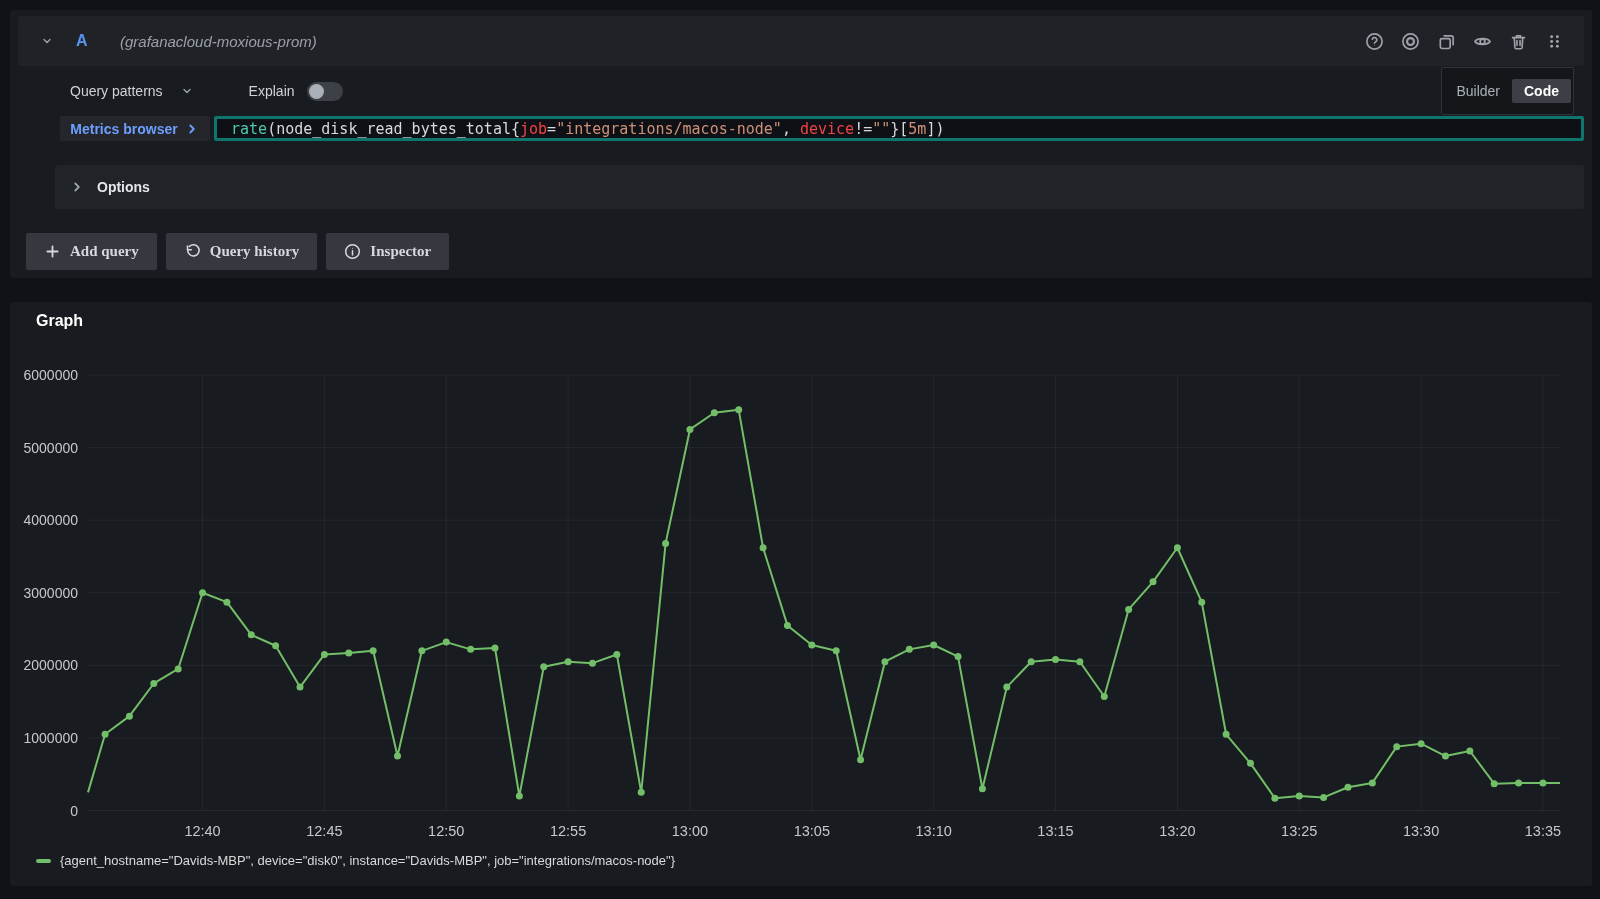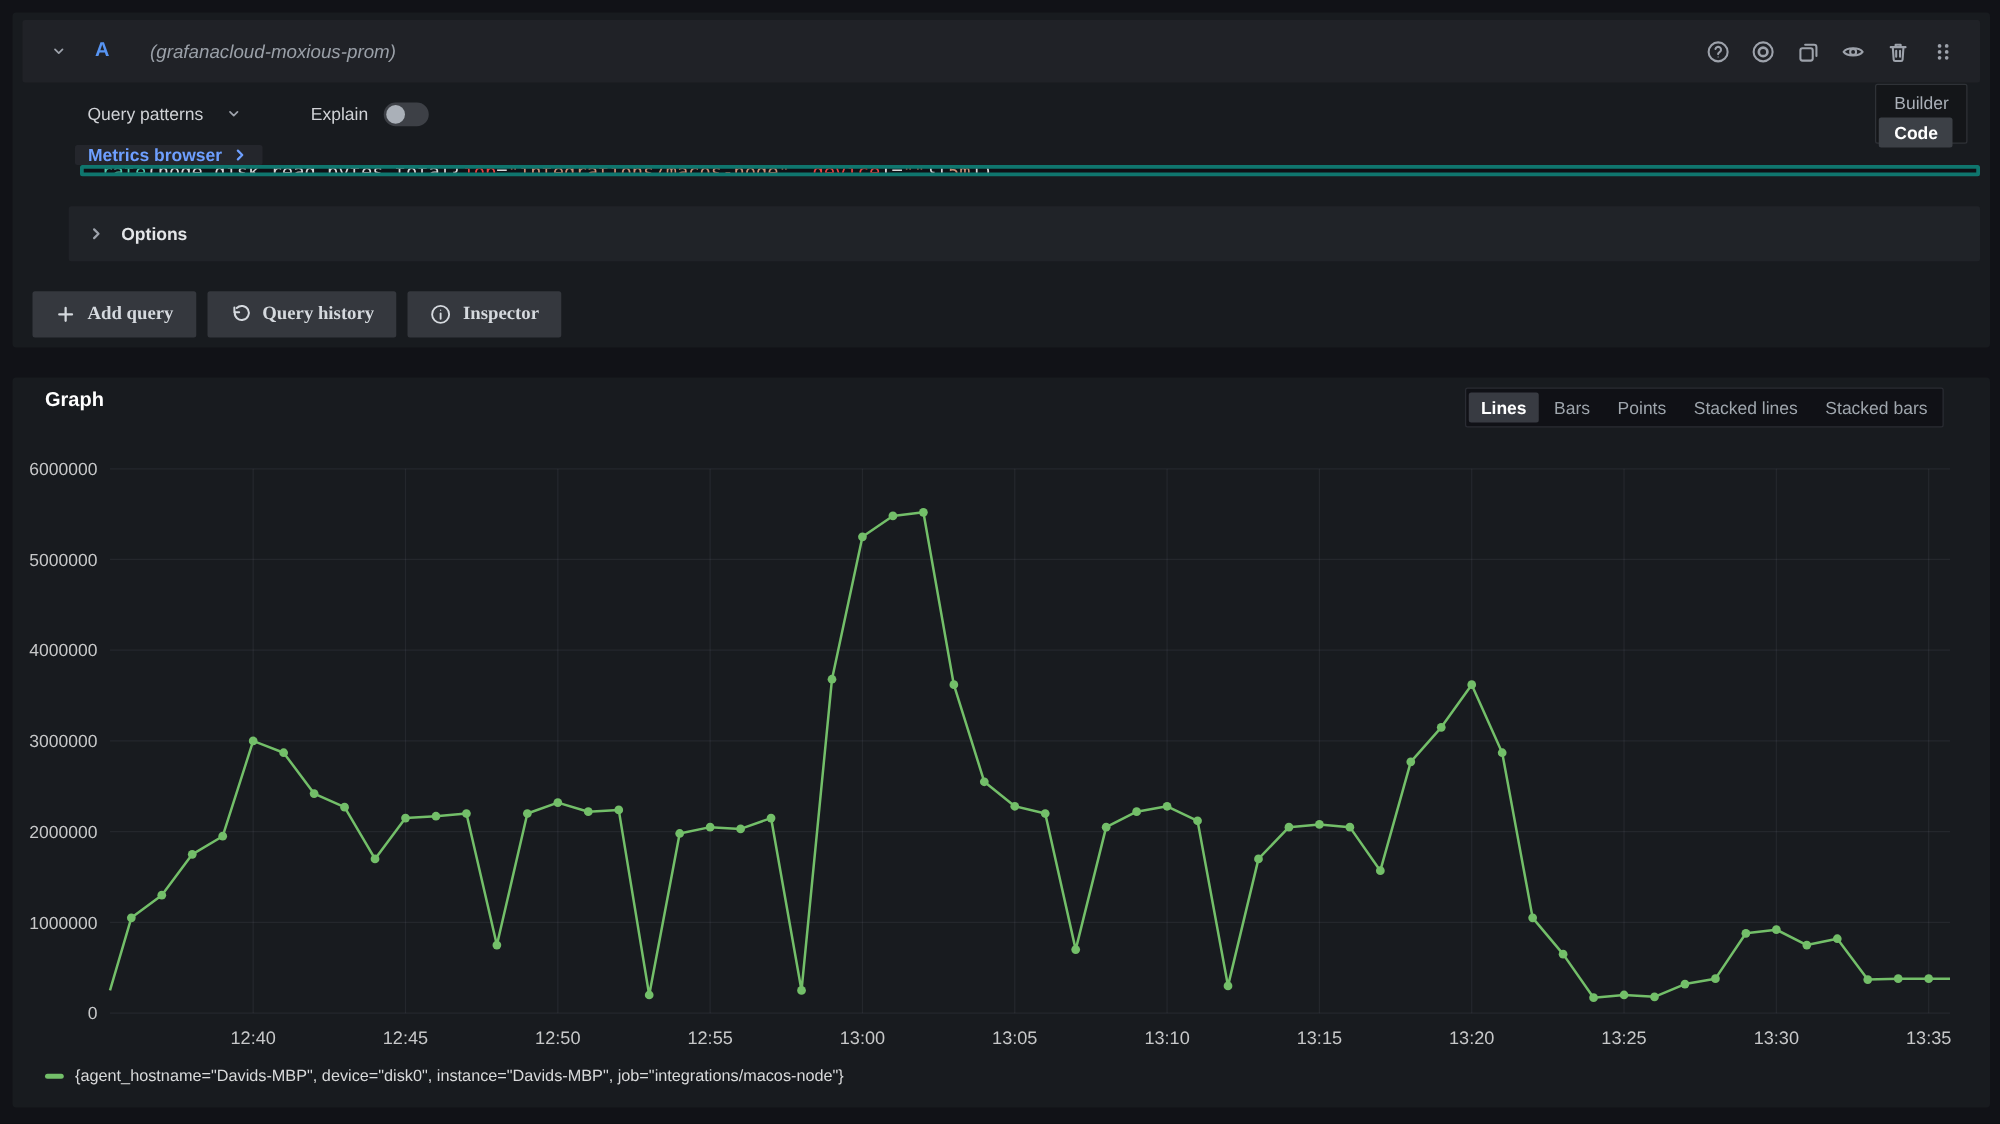--- a/index.html
+++ b/index.html
@@ -41,31 +41,31 @@
   .switch {
     width:36px; height:19px; border-radius:10px; background:#3d4046;
     margin-left:12px; position:relative; cursor:pointer;
   }
   .switch .knob {
     position:absolute; left:2px; top:2px; width:15px; height:15px;
     border-radius:50%; background:#aab0b8;
   }
   .toolbar-spacer { flex:1; }
   .segmented {
-    display:flex; align-items:flex-start; border:1px solid #2f3237;
-    border-radius:2px; padding:2px; background:#141619; height:48px;flex-direction:column;
+    display:flex; align-items:center; border:1px solid #2f3237;
+    border-radius:2px; padding:2px; background:#141619; height:48px;
   }
   .seg-item {
     padding:4px 12px; font-size:14px; color:#aab0b8; font-weight:500;
     border-radius:2px; cursor:pointer;
   }
   .seg-item.active { background:#3c4046; color:#ffffff; font-weight:bold; }
 
   
-  .qeditor { position:absolute; left:50px; right:8px; top:106px; height:25px; display:flex;flex-direction:column; }
+  .qeditor { position:absolute; left:50px; right:8px; top:106px; height:25px; display:flex; }
   .metrics-btn {
     width:150px; background:#24262c; border-radius:2px;
     display:flex; align-items:center; justify-content:center; gap:6px;
     color:#6e9fff; font-size:14px; font-weight:bold; cursor:pointer; flex:none;
   }
   .code-box {
     flex:1; margin-left:4px; background:#0e1015; border:3px solid #0f766e;
     border-radius:2px; display:flex; align-items:center; padding:0 14px;
     font-family:"DejaVu Sans Mono","Liberation Mono",monospace;
     font-size:15px; white-space:pre; overflow:hidden; cursor:text;
@@ -246,27 +246,20 @@
               <circle cx="8" cy="4.9" r="0.5" fill="currentColor" stroke="none"></circle>
             </svg>
           </span>
           <span>Inspector</span>
         </button>
       </div>
   </div>
 
   <div class="card graph-card">
     <div class="gtitle">Graph</div>
-    <div class="view-modes" id="view-modes">
-        <span class="vm-item active">Lines</span>
-        <span class="vm-item">Bars</span>
-        <span class="vm-item">Points</span>
-        <span class="vm-item">Stacked lines</span>
-        <span class="vm-item">Stacked bars</span>
-      </div>
     <svg class="chart-svg" id="chart-svg" width="1582" height="584" viewBox="0 0 1582 584">
         <line x1="78" y1="508.5" x2="1550" y2="508.5" stroke="rgba(204,204,220,0.07)" stroke-width="1"></line>
         <text x="68" y="513.5" text-anchor="end" font-size="14" fill="#c7c8c9">0</text>
         <line x1="78" y1="435.9166666666667" x2="1550" y2="435.9166666666667" stroke="rgba(204,204,220,0.07)" stroke-width="1"></line>
         <text x="68" y="440.9166666666667" text-anchor="end" font-size="14" fill="#c7c8c9">1000000</text>
         <line x1="78" y1="363.33333333333337" x2="1550" y2="363.33333333333337" stroke="rgba(204,204,220,0.07)" stroke-width="1"></line>
         <text x="68" y="368.33333333333337" text-anchor="end" font-size="14" fill="#c7c8c9">2000000</text>
         <line x1="78" y1="290.75" x2="1550" y2="290.75" stroke="rgba(204,204,220,0.07)" stroke-width="1"></line>
         <text x="68" y="295.75" text-anchor="end" font-size="14" fill="#c7c8c9">3000000</text>
         <line x1="78" y1="218.16666666666669" x2="1550" y2="218.16666666666669" stroke="rgba(204,204,220,0.07)" stroke-width="1"></line>

